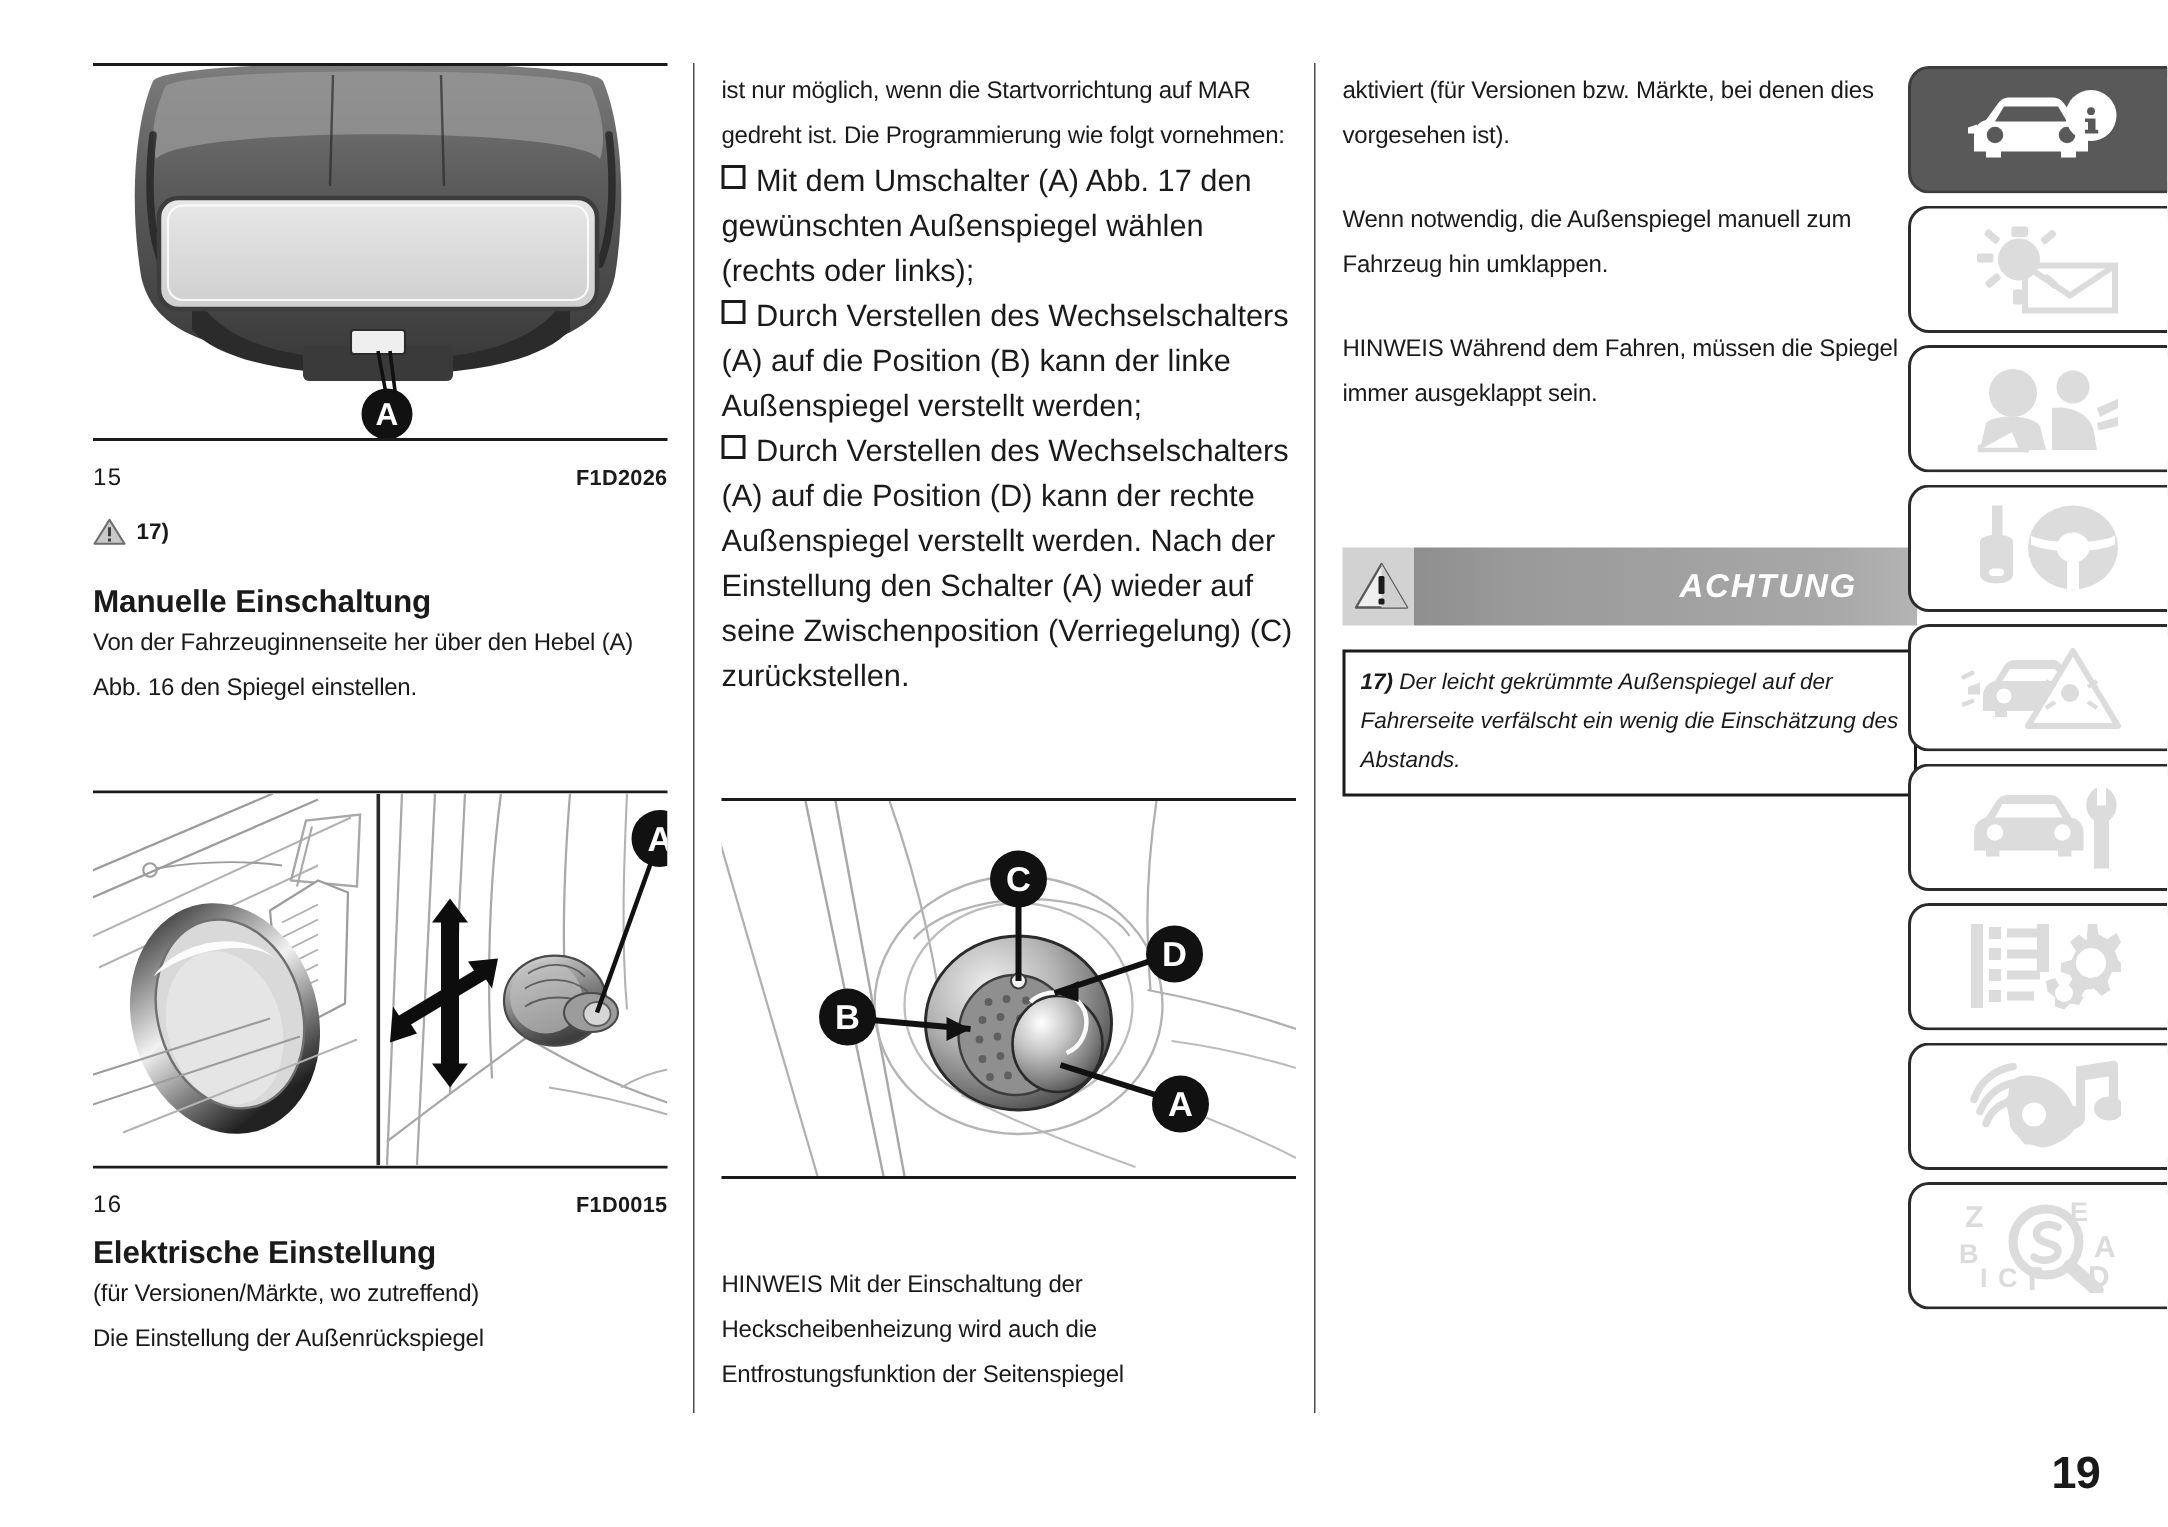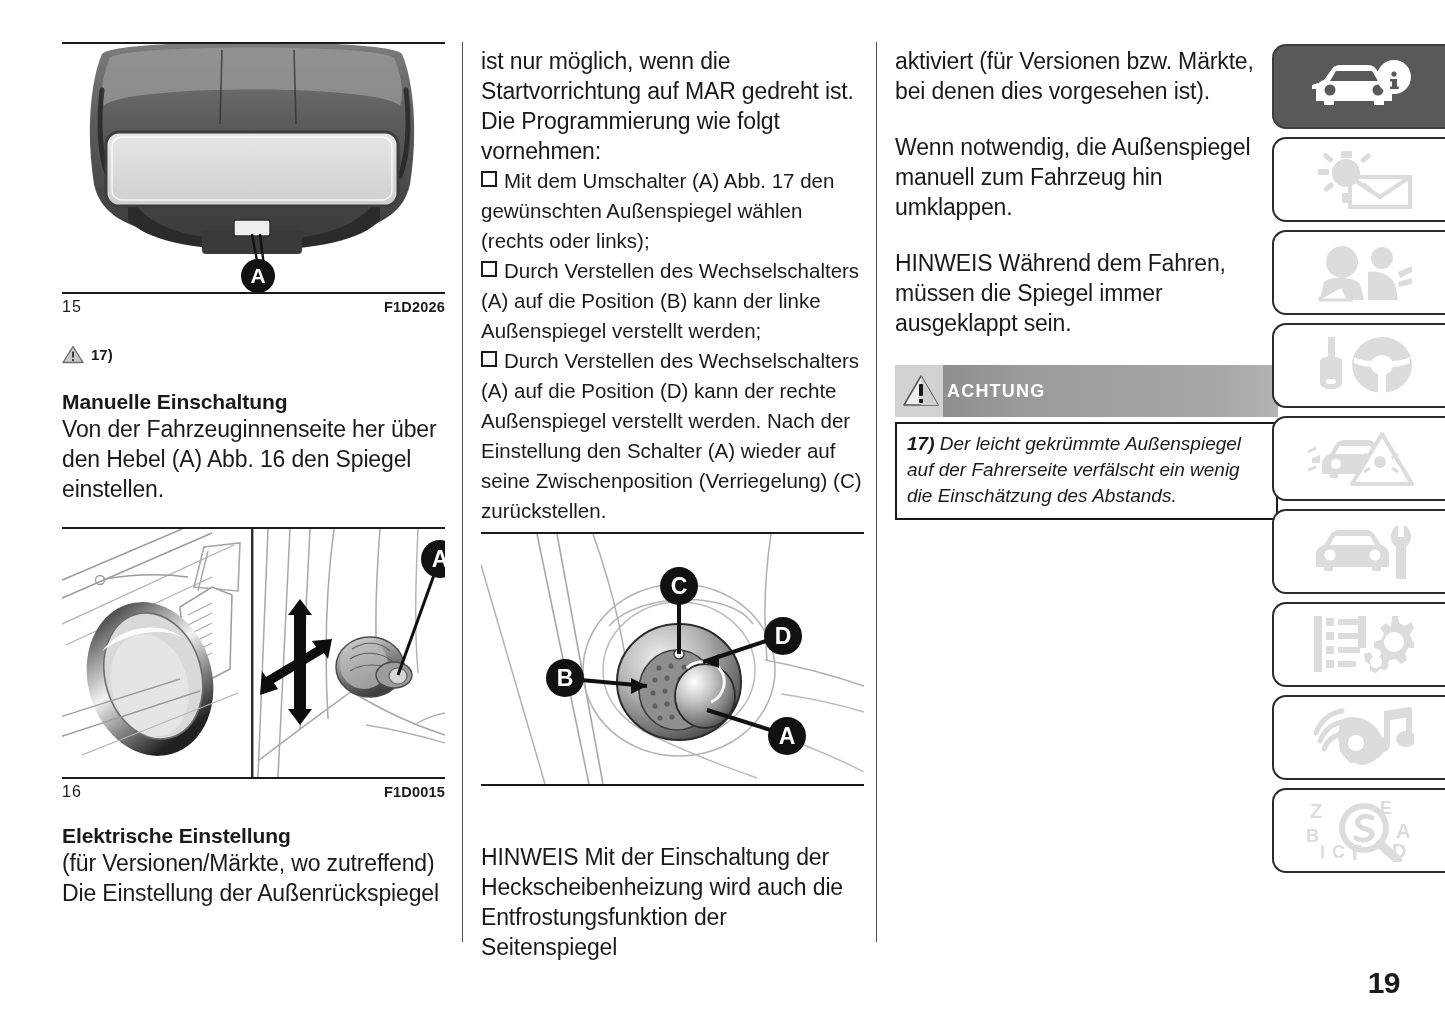--- a/index.html
+++ b/index.html
@@ -37,21 +37,21 @@
     top: 42px;
     width: 1px;
     height: 900px;
     background: #4c4c4c;
   }
   .divider-1 { left: 462px; }
   .divider-2 { left: 876px; }
 
   
   p, .body-text {
-    font-size: 23px;
+    font-size: 16px;
     line-height: 30px;
     margin: 0;
     letter-spacing: -0.15px;
   }
   .h1 {
     font-size: 26px;
     font-weight: bold;
     letter-spacing: 0.6px;
     margin: 0;
     text-transform: uppercase;
@@ -103,21 +103,21 @@
     height: 2px;
     background: #1a1a1a;
     width: 100%;
   }
   .fig-caption {
     display: flex;
     justify-content: space-between;
     align-items: center;
     font-size: 15px;
     font-weight: bold;
-    padding-top: 4px;
+    padding-top: 16px;
     letter-spacing: 0.3px;
   }
   .fig-num { font-size: 16px; font-weight: normal; letter-spacing: 1px;}
   .fig-code { font-size: 14.5px; font-weight: bold; letter-spacing: 0.2px;}
   .fig-art {
     width: 100%;
     position: relative;
     overflow: hidden;
     background: #ffffff;
   }
@@ -134,35 +134,36 @@
     position: relative;
   }
   .achtung-head .tri-wrap {
     width: 52px;
     display: flex;
     justify-content: center;
     align-items: center;
   }
   .achtung-title {
     flex: 1;
-    text-align: left;
+    text-align: right;
     color: #ffffff;
     font-weight: bold;
-    font-size: 18px;
+    font-style: italic;
+    font-size: 22px;
     letter-spacing: 1.2px;
     padding-right: 40px;
   }
   .achtung-body {
     border: 2px solid #1a1a1a;
     border-top: none;
     padding: 7px 10px 9px 10px;
     font-style: italic;
-    font-size: 19px;
+    font-size: 15px;
     line-height: 26px;
-    margin-top: 5px;
+    margin-top: 16px;
     border-top: 2px solid #1a1a1a;
   }
   .achtung-body .ref {
     font-weight: bold;
     font-style: italic;
   }
 
   
   .sidebar {
     position: absolute;

